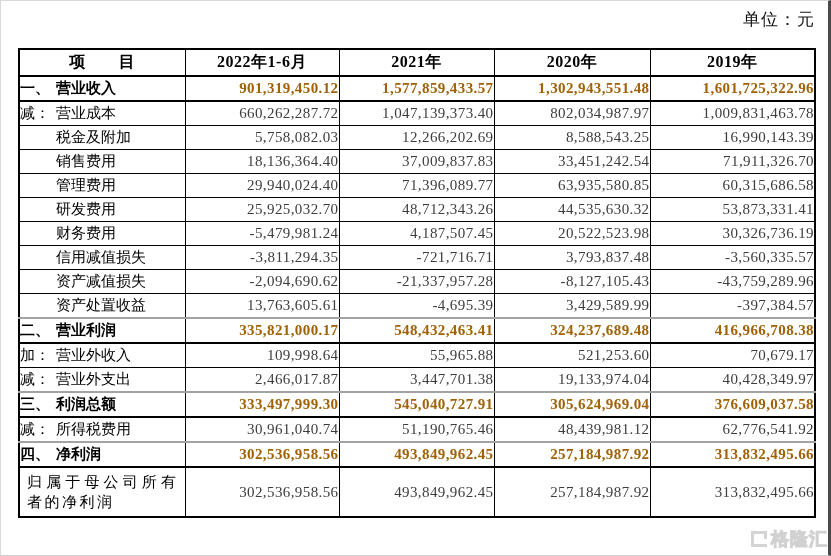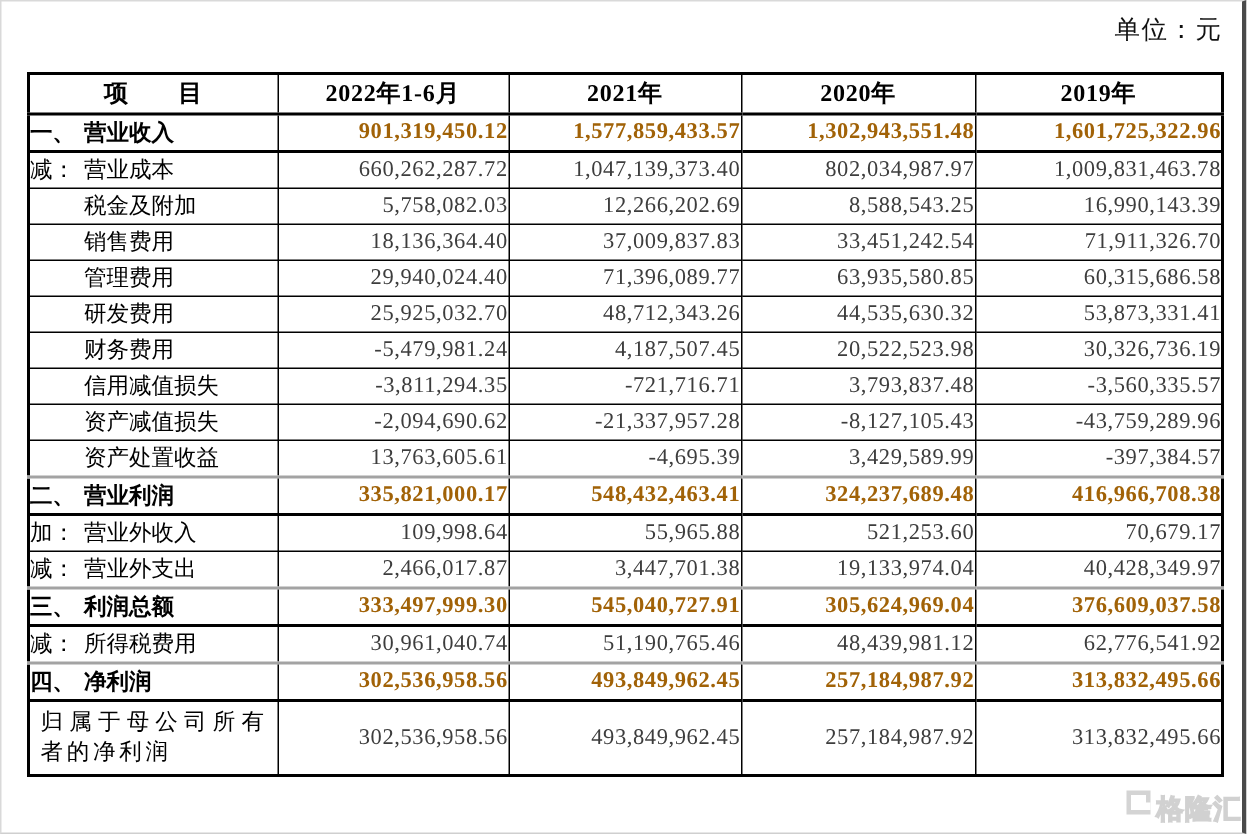--- a/index.html
+++ b/index.html
@@ -77,20 +77,21 @@
     white-space:normal;
     line-height:20px;
     letter-spacing:2.5px;
     text-align:justify;
     padding:2px 6px 2px 7px;
   }
   .watermark{
     position:absolute;
     right:0px;bottom:4px;
     display:flex;
+    align-items:center;
     gap:4px;
     opacity:.75;
     pointer-events:none;
     padding-left:15px;
   }
   .wm-logo{
     width:16px;height:16px;
     border:3px solid #c6c6c6;
     box-sizing:border-box;
     position:relative;

